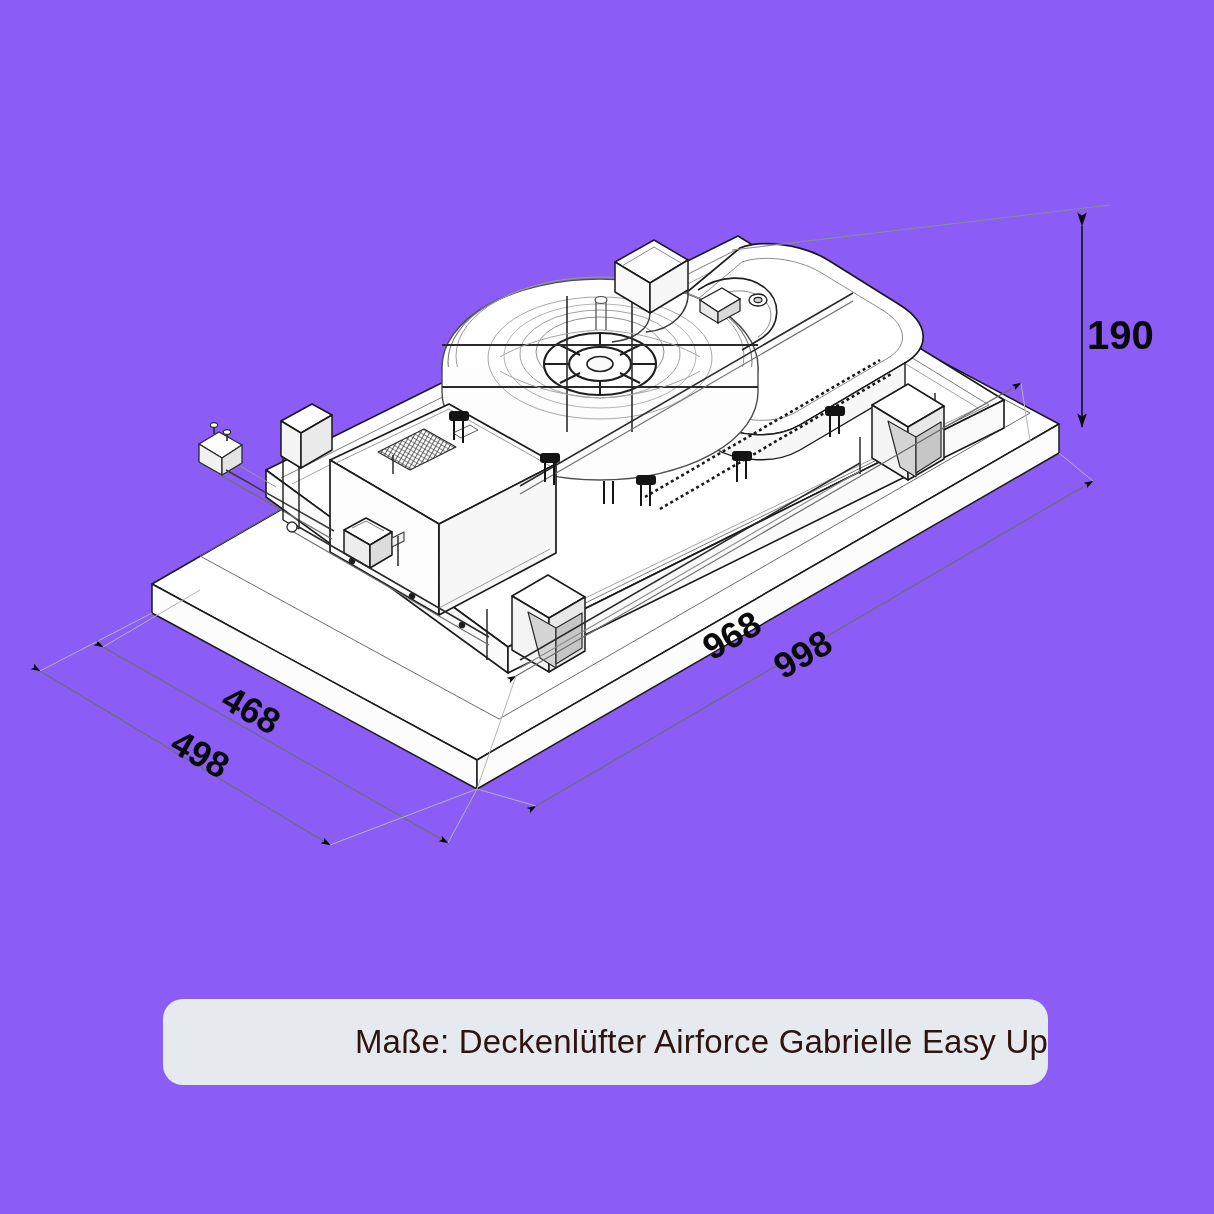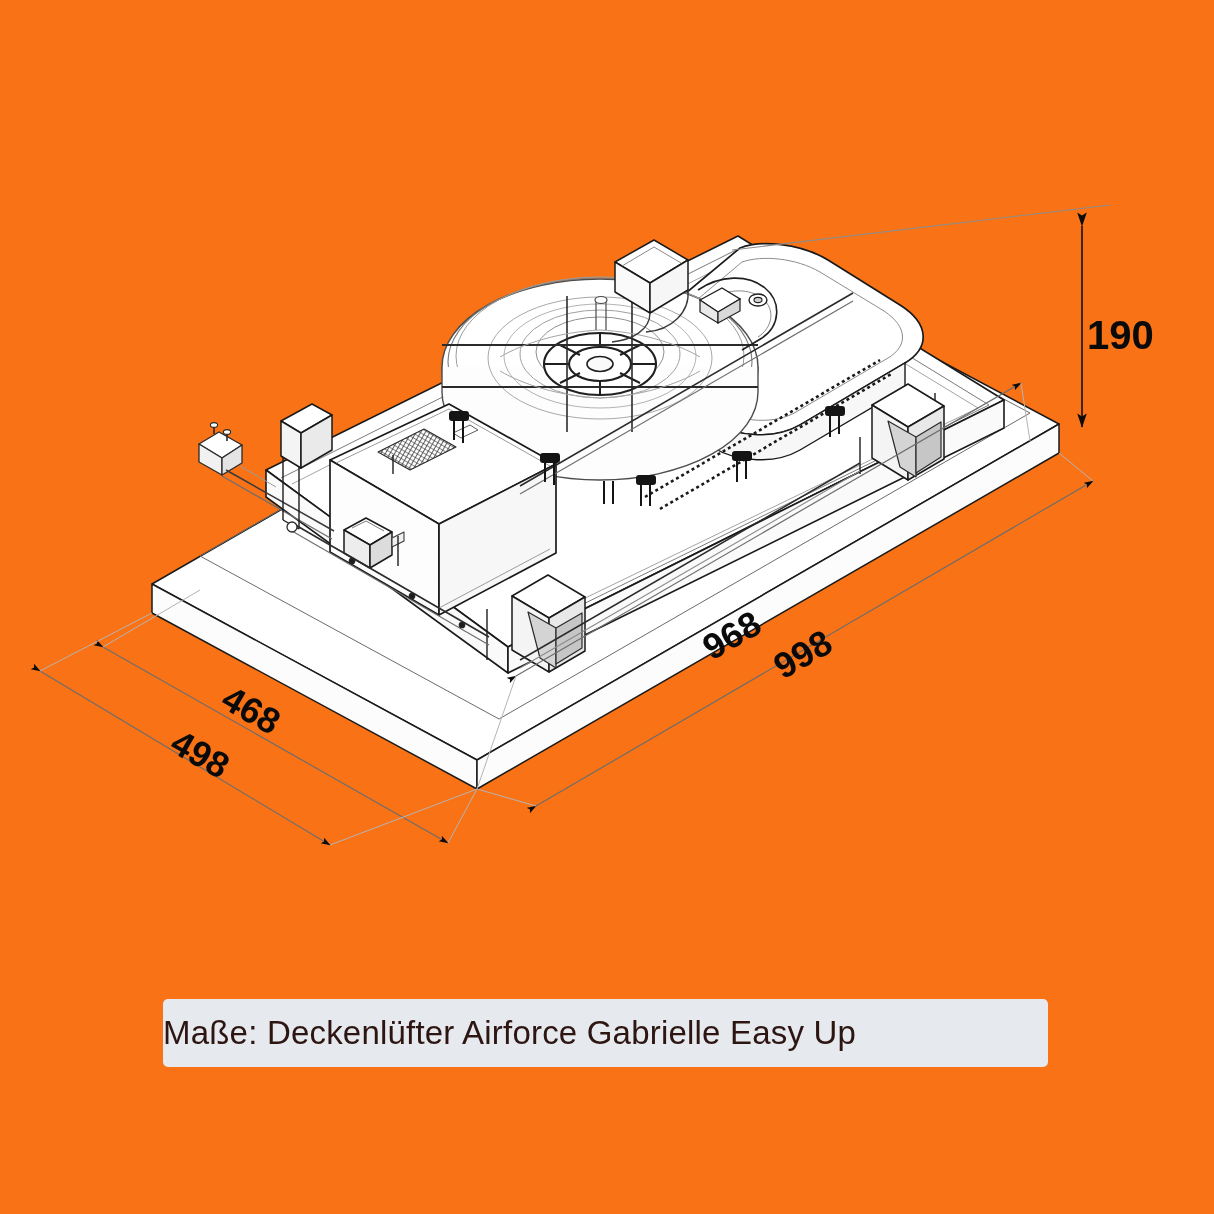--- a/index.html
+++ b/index.html
@@ -13,39 +13,39 @@
     height: 1214px;
     font-family: "Liberation Sans", sans-serif;
     overflow: hidden;
     position: relative;
   }
   #page {
     position: absolute;
     left: 0; top: 0;
     width: 1214px;
     height: 1214px;
-    background: #f97316;
+    background: #8b5cf6;
   }
   #drawing-svg {
     position: absolute;
     left: 0; top: 0;
     width: 1214px;
     height: 1214px;
   }
   .caption-box {
     position: absolute;
     left: 163px;
     top: 999px;
     width: 885px;
-    height: 68px;
+    height: 86px;
     background: #e6e9ee;
-    border-radius: 5px;
+    border-radius: 20px;
     display: flex;
     align-items: center;
-    justify-content: flex-start;
+    justify-content: flex-end;
     box-sizing: border-box;
   }
   .caption-text {
     font-family: "Liberation Sans", sans-serif;
     font-size: 33px;
     font-weight: 400;
     color: #2d1512;
     letter-spacing: 0.2px;
     white-space: nowrap;
   }

